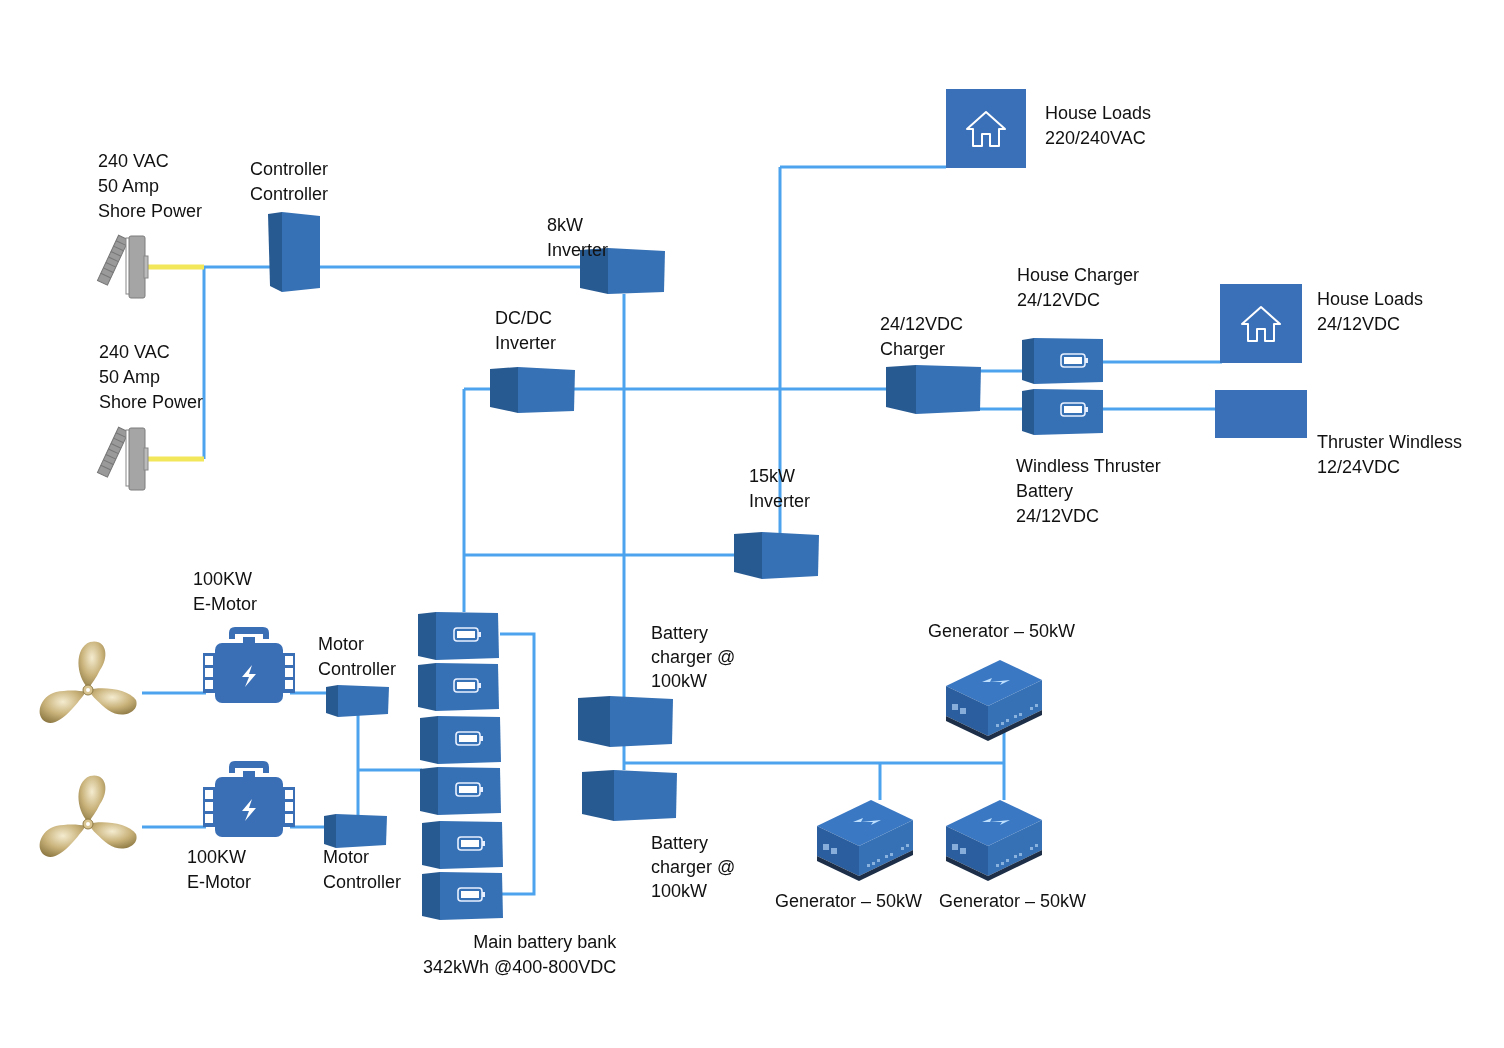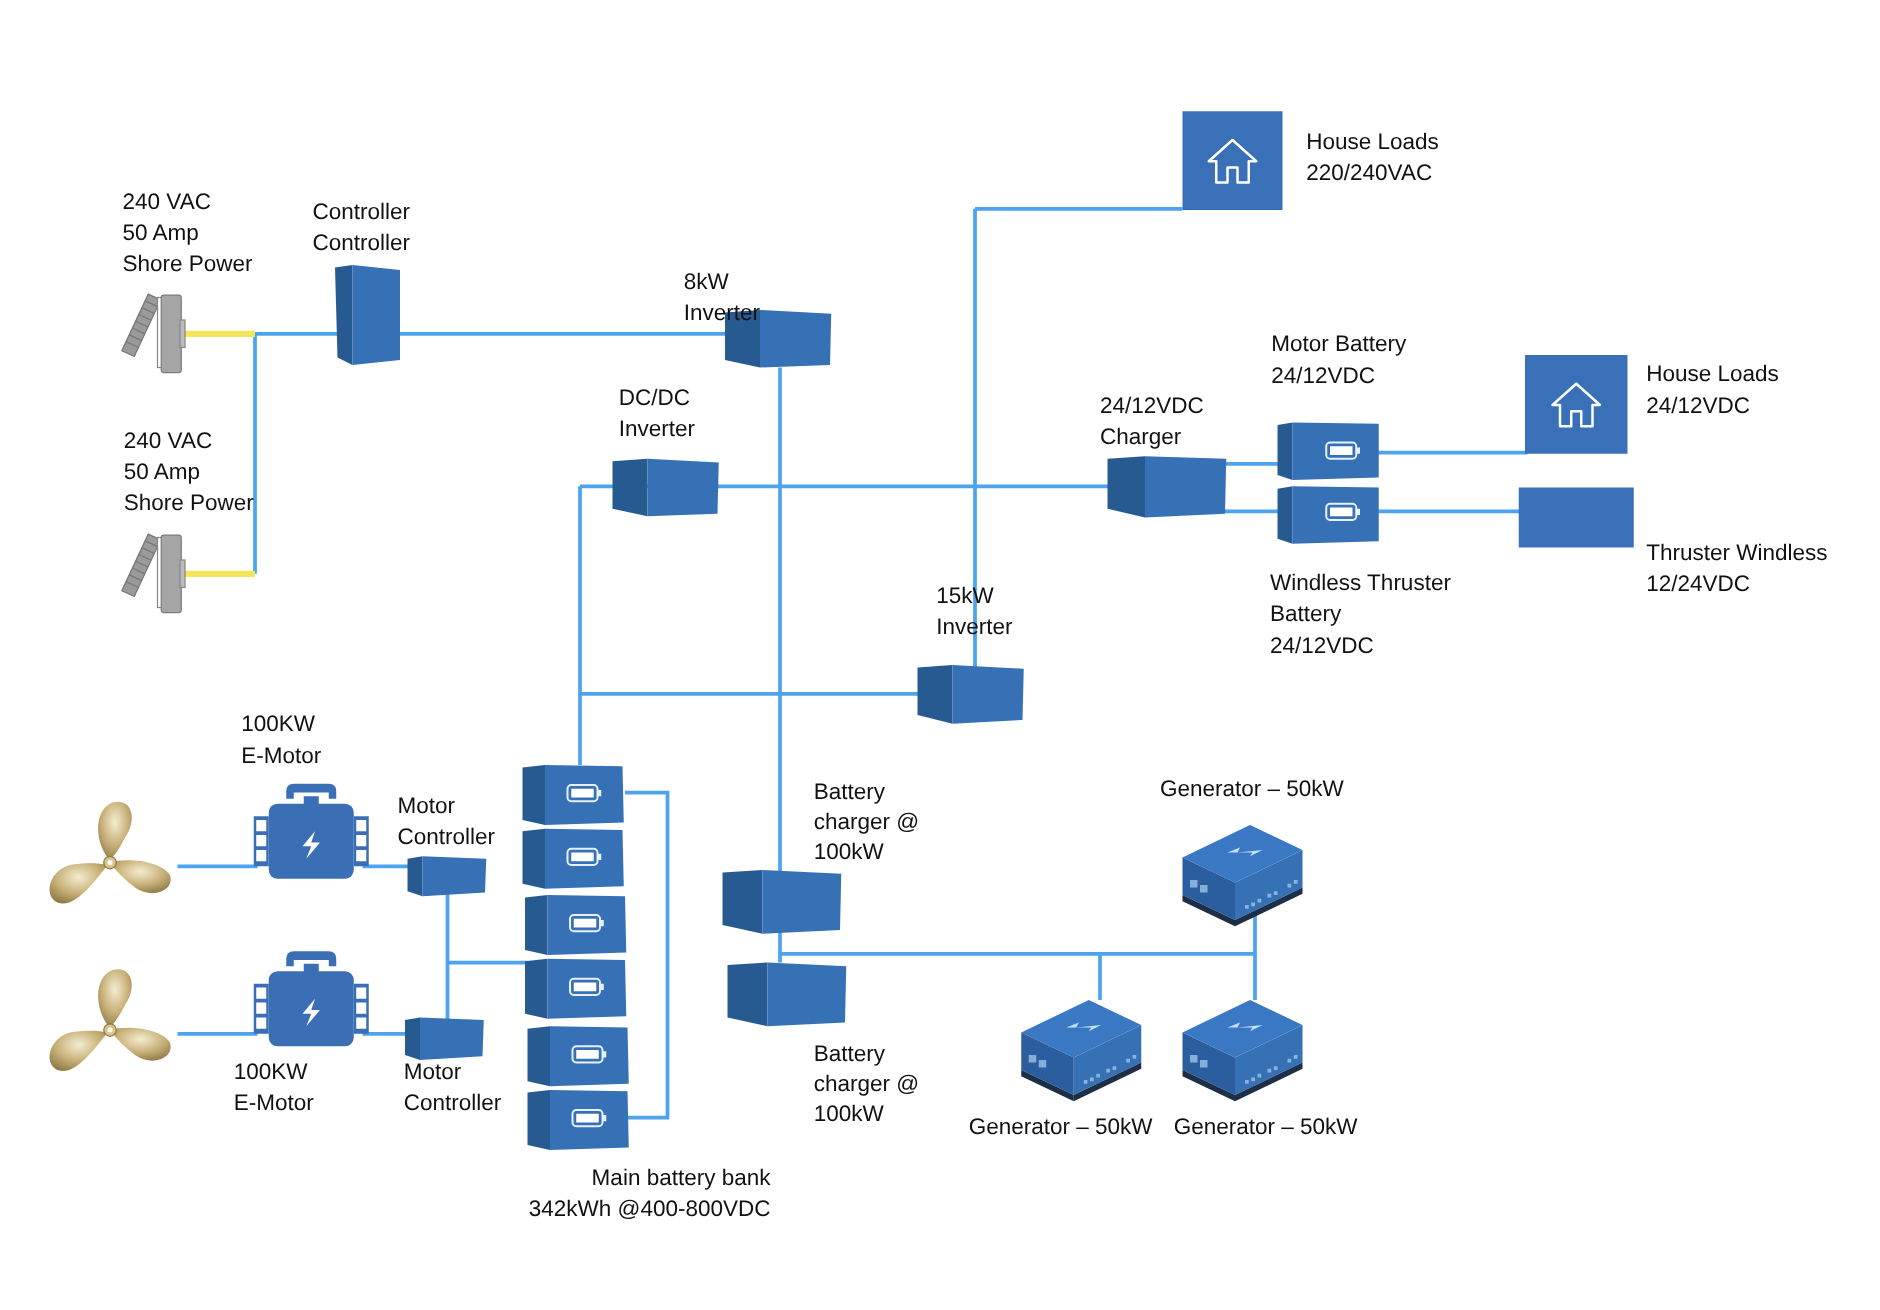--- a/index.html
+++ b/index.html
@@ -166,21 +166,21 @@
     <polygon points="0,2 12,0 12,46 0,42" fill="#285a92"></polygon>
     <polygon points="12,0 81,1 81,44 12,46" fill="#3671b5"></polygon>
     <g>
       <rect x="39" y="16" width="24" height="13" rx="3" fill="none" stroke="#e8f0ff" stroke-width="1.6"></rect>
       <rect x="42" y="19" width="18" height="7" fill="#ffffff"></rect>
       <rect x="63" y="20" width="3" height="5" fill="#e8f0ff"></rect>
     </g>
   </svg>
 </div>
 <div class="lbl" style="left:1017px;top:263px;">
-  <span>Motor Battery</span>
+  <span>House Charger</span>
   <span>24/12VDC</span>
 </div>
 
 <div class="box" style="left:1022px;top:389px;">
   <svg width="82" height="46">
     <polygon points="0,2 12,0 12,46 0,42" fill="#285a92"></polygon>
     <polygon points="12,0 81,1 81,44 12,46" fill="#3671b5"></polygon>
     <g>
       <rect x="39" y="14" width="24" height="13" rx="3" fill="none" stroke="#e8f0ff" stroke-width="1.6"></rect>
       <rect x="42" y="17" width="18" height="7" fill="#ffffff"></rect>

